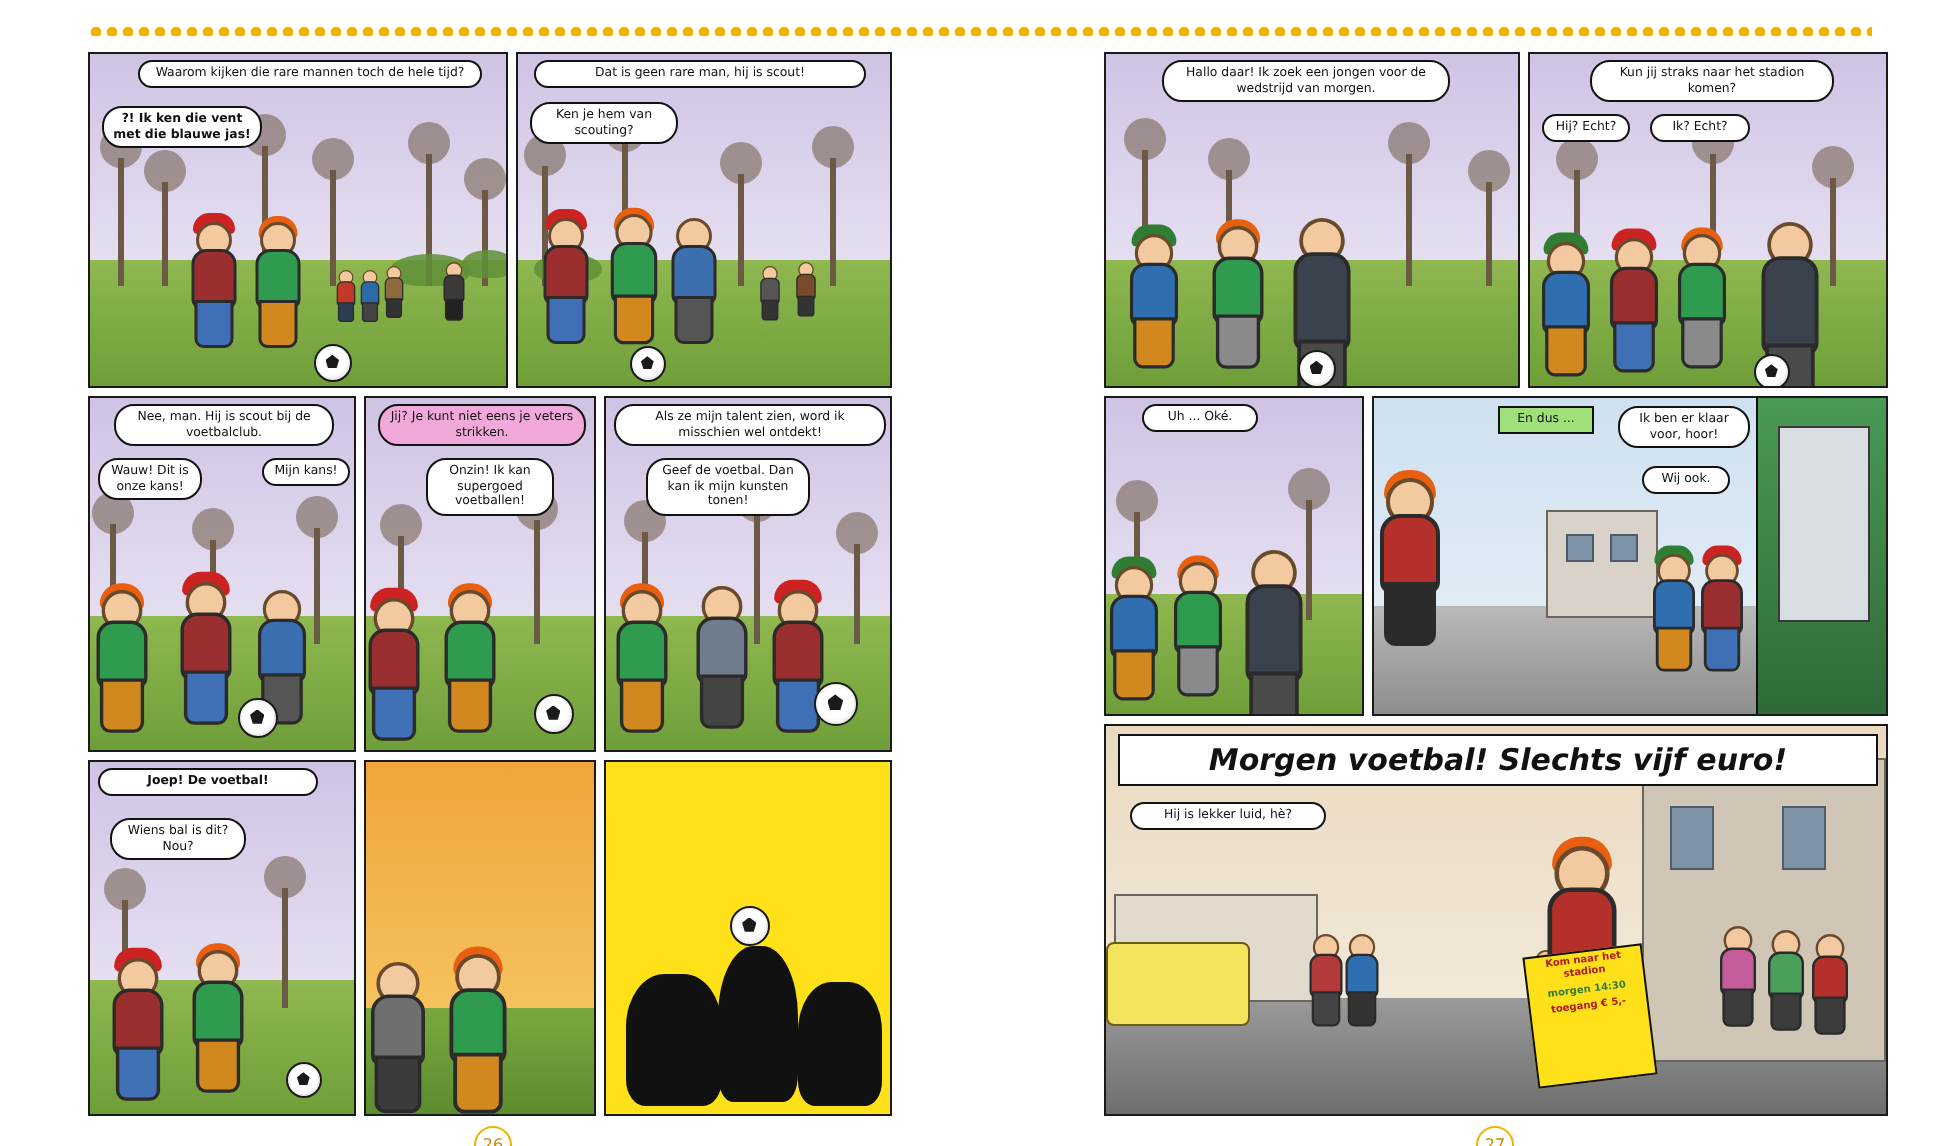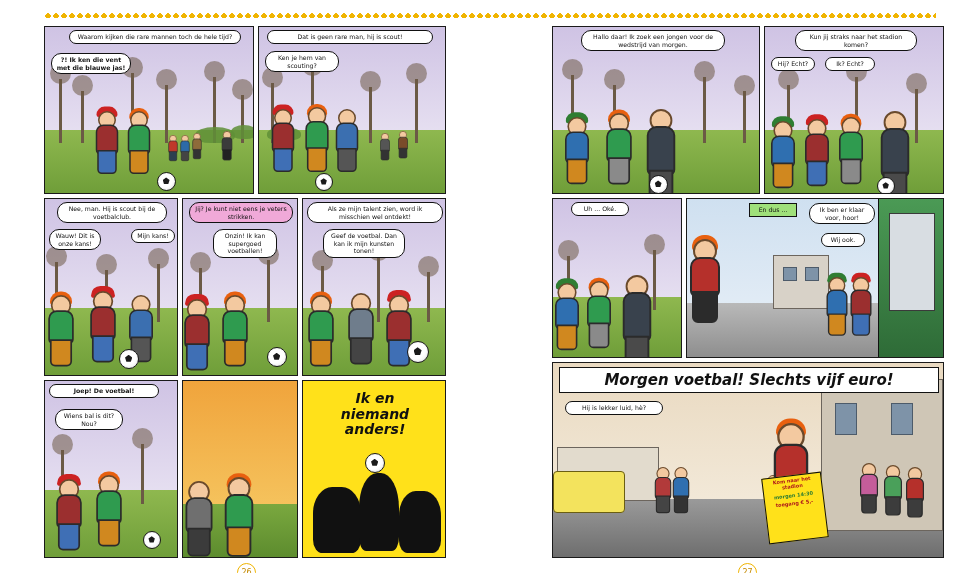--- a/index.html
+++ b/index.html
@@ -432,21 +432,20 @@
       </div>
     </div>
 
     <div class="panel" style="left:258px; top:354px; width:144px; height:178px;">
       <div class="art yellow-bg">
         <div style="position:absolute; left:10px; bottom:4px; width:48px; height:66px; background:#111; border-radius:40% 40% 20% 20%;"></div>
         <div style="position:absolute; left:56px; bottom:6px; width:40px; height:78px; background:#111; border-radius:45% 45% 18% 18%;"></div>
         <div style="position:absolute; left:96px; bottom:4px; width:42px; height:62px; background:#111; border-radius:40% 40% 20% 20%;"></div>
         <div class="ball" style="left:62px; bottom:84px; width:18px; height:18px;"></div>
       </div>
-      <div class="big-text" style="left:20px; top:10px; width:104px; font-size:14px;">Ik en niemand anders!</div>
     </div>
 
     <div class="page-num" style="left:193px; top:537px;">26</div>
   </div>
 
   <div class="page-half page-right">
 
     <div class="panel" style="left:0; top:0; width:208px; height:168px;">
       <div class="art sky-lav">
         <div class="ground-green"></div>

